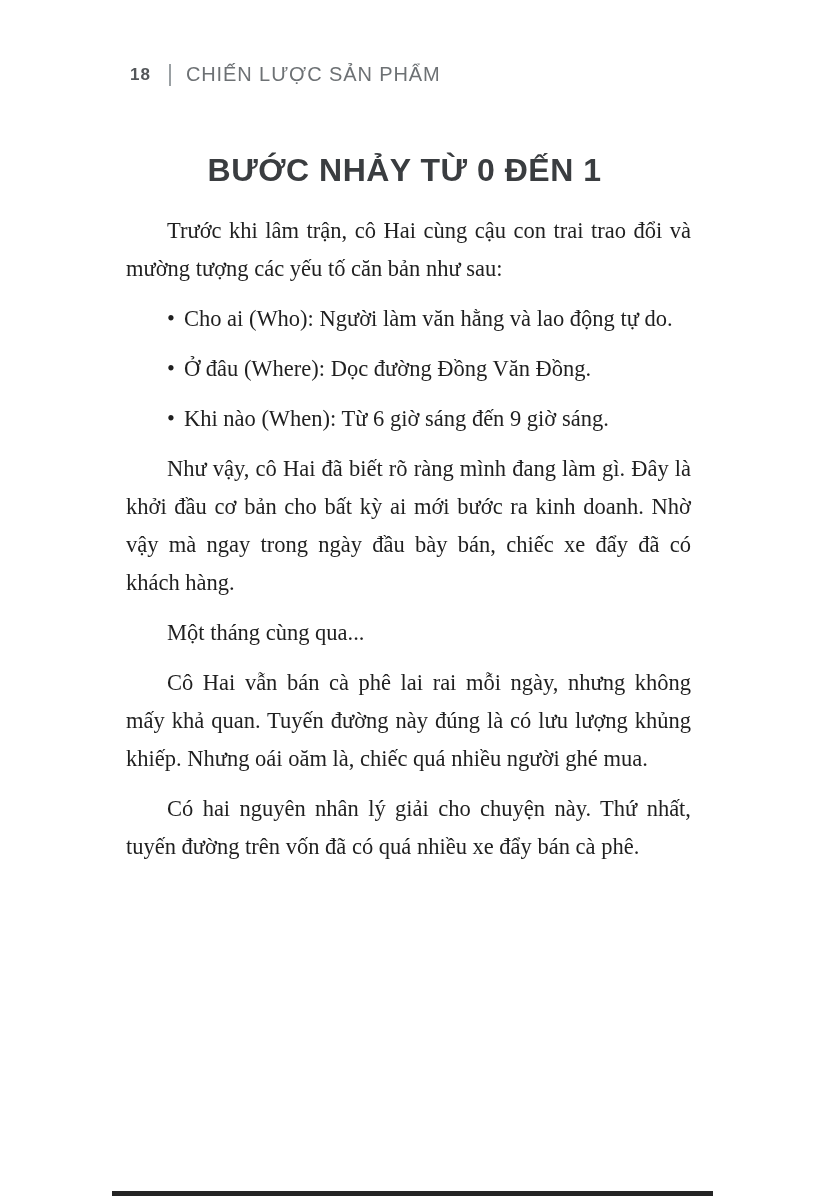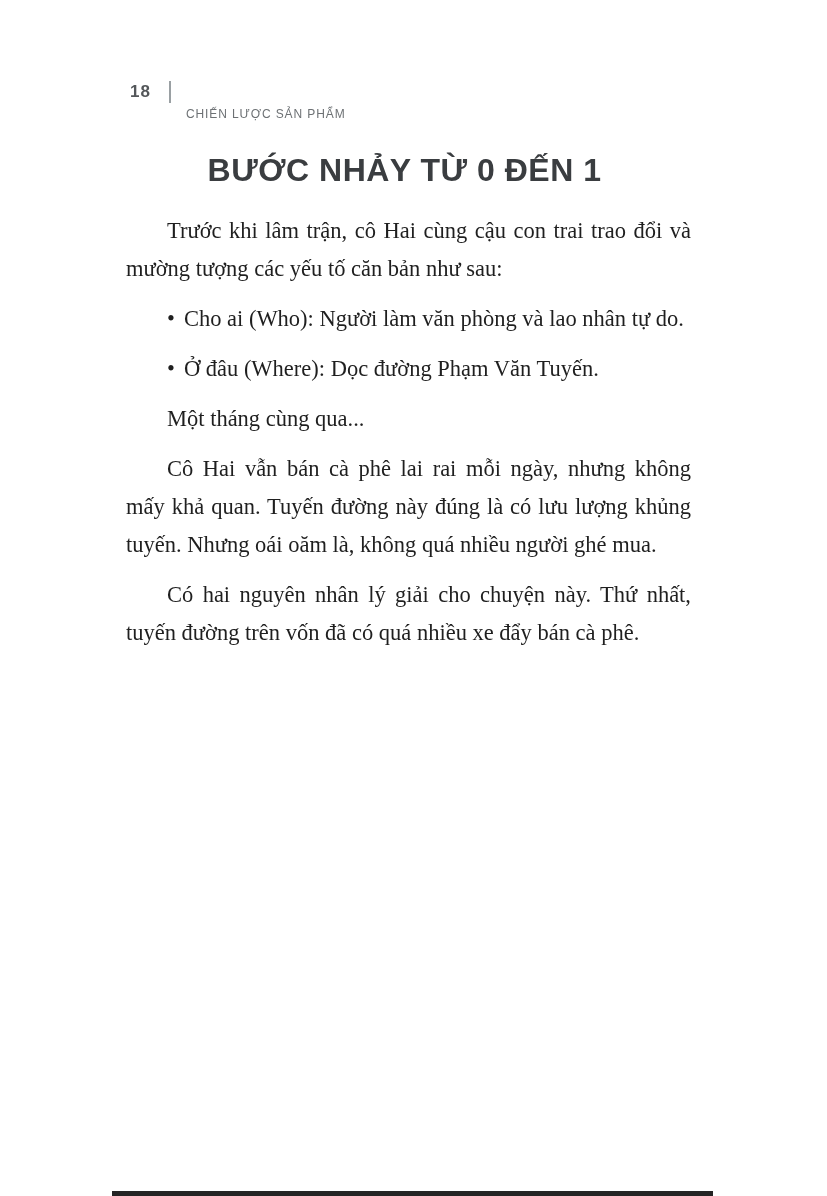--- a/index.html
+++ b/index.html
@@ -29,24 +29,23 @@
     color: #54575a;
     letter-spacing: 1px;
   }
   .header-separator {
     width: 2px;
     height: 22px;
     background: #9aa0a3;
     margin: 0 15px 0 18px;
   }
   .book-title {
-    font-size: 12px;
+    font-size: 20px;
     color: #6d7174;
     letter-spacing: 0.9px;
-    margin-top: 44px;
   }
   
   .chapter-title {
     position: absolute;
     top: 152px;
     left: 116px;
     width: 577px;
     text-align: center;
     font-family: "Liberation Sans", sans-serif;
     font-size: 32px;
@@ -94,28 +93,30 @@
     <span class="book-title">CHIẾN LƯỢC SẢN PHẨM</span>
   </div>
 
   <div class="chapter-title">BƯỚC NHẢY TỪ 0 ĐẾN 1</div>
 
   <div class="body-copy">
     <p>Trước khi lâm trận, cô Hai cùng cậu con trai trao đổi và mường tượng các yếu tố căn bản như sau:</p>
 
 
 
-    <p><span class="bullet-dot">•</span><span>Cho ai (Who): Người làm văn phòng và lao nhân tự do.</span></p>
+    <p><span class="bullet-dot">•</span><span>Cho ai (Who): Người làm văn hằng và lao động tự do.</span></p>
 
-    <p><span class="bullet-dot">•</span><span>Ở đâu (Where): Dọc đường Phạm Văn Tuyến.</span></p>
+    <p><span class="bullet-dot">•</span><span>Ở đâu (Where): Dọc đường Đồng Văn Đồng.</span></p>
 
+    <p><span class="bullet-dot">•</span><span>Khi nào (When): Từ 6 giờ sáng đến 9 giờ sáng.</span></p>
 
+    <p>Như vậy, cô Hai đã biết rõ ràng mình đang làm gì. Đây là khởi đầu cơ bản cho bất kỳ ai mới bước ra kinh doanh. Nhờ vậy mà ngay trong ngày đầu bày bán, chiếc xe đẩy đã có khách hàng.</p>
 
     <p>Một tháng cùng qua...</p>
 
-    <p>Cô Hai vẫn bán cà phê lai rai mỗi ngày, nhưng không mấy khả quan. Tuyến đường này đúng là có lưu lượng khủng tuyến. Nhưng oái oăm là, không quá nhiều người ghé mua.</p>
+    <p>Cô Hai vẫn bán cà phê lai rai mỗi ngày, nhưng không mấy khả quan. Tuyến đường này đúng là có lưu lượng khủng khiếp. Nhưng oái oăm là, chiếc quá nhiều người ghé mua.</p>
 
     <p>Có hai nguyên nhân lý giải cho chuyện này. Thứ nhất, tuyến đường trên vốn đã có quá nhiều xe đẩy bán cà phê.</p>
   </div>
 
   <div class="cropped-text-line"></div>
 
 </div>
 
 </body></html>

